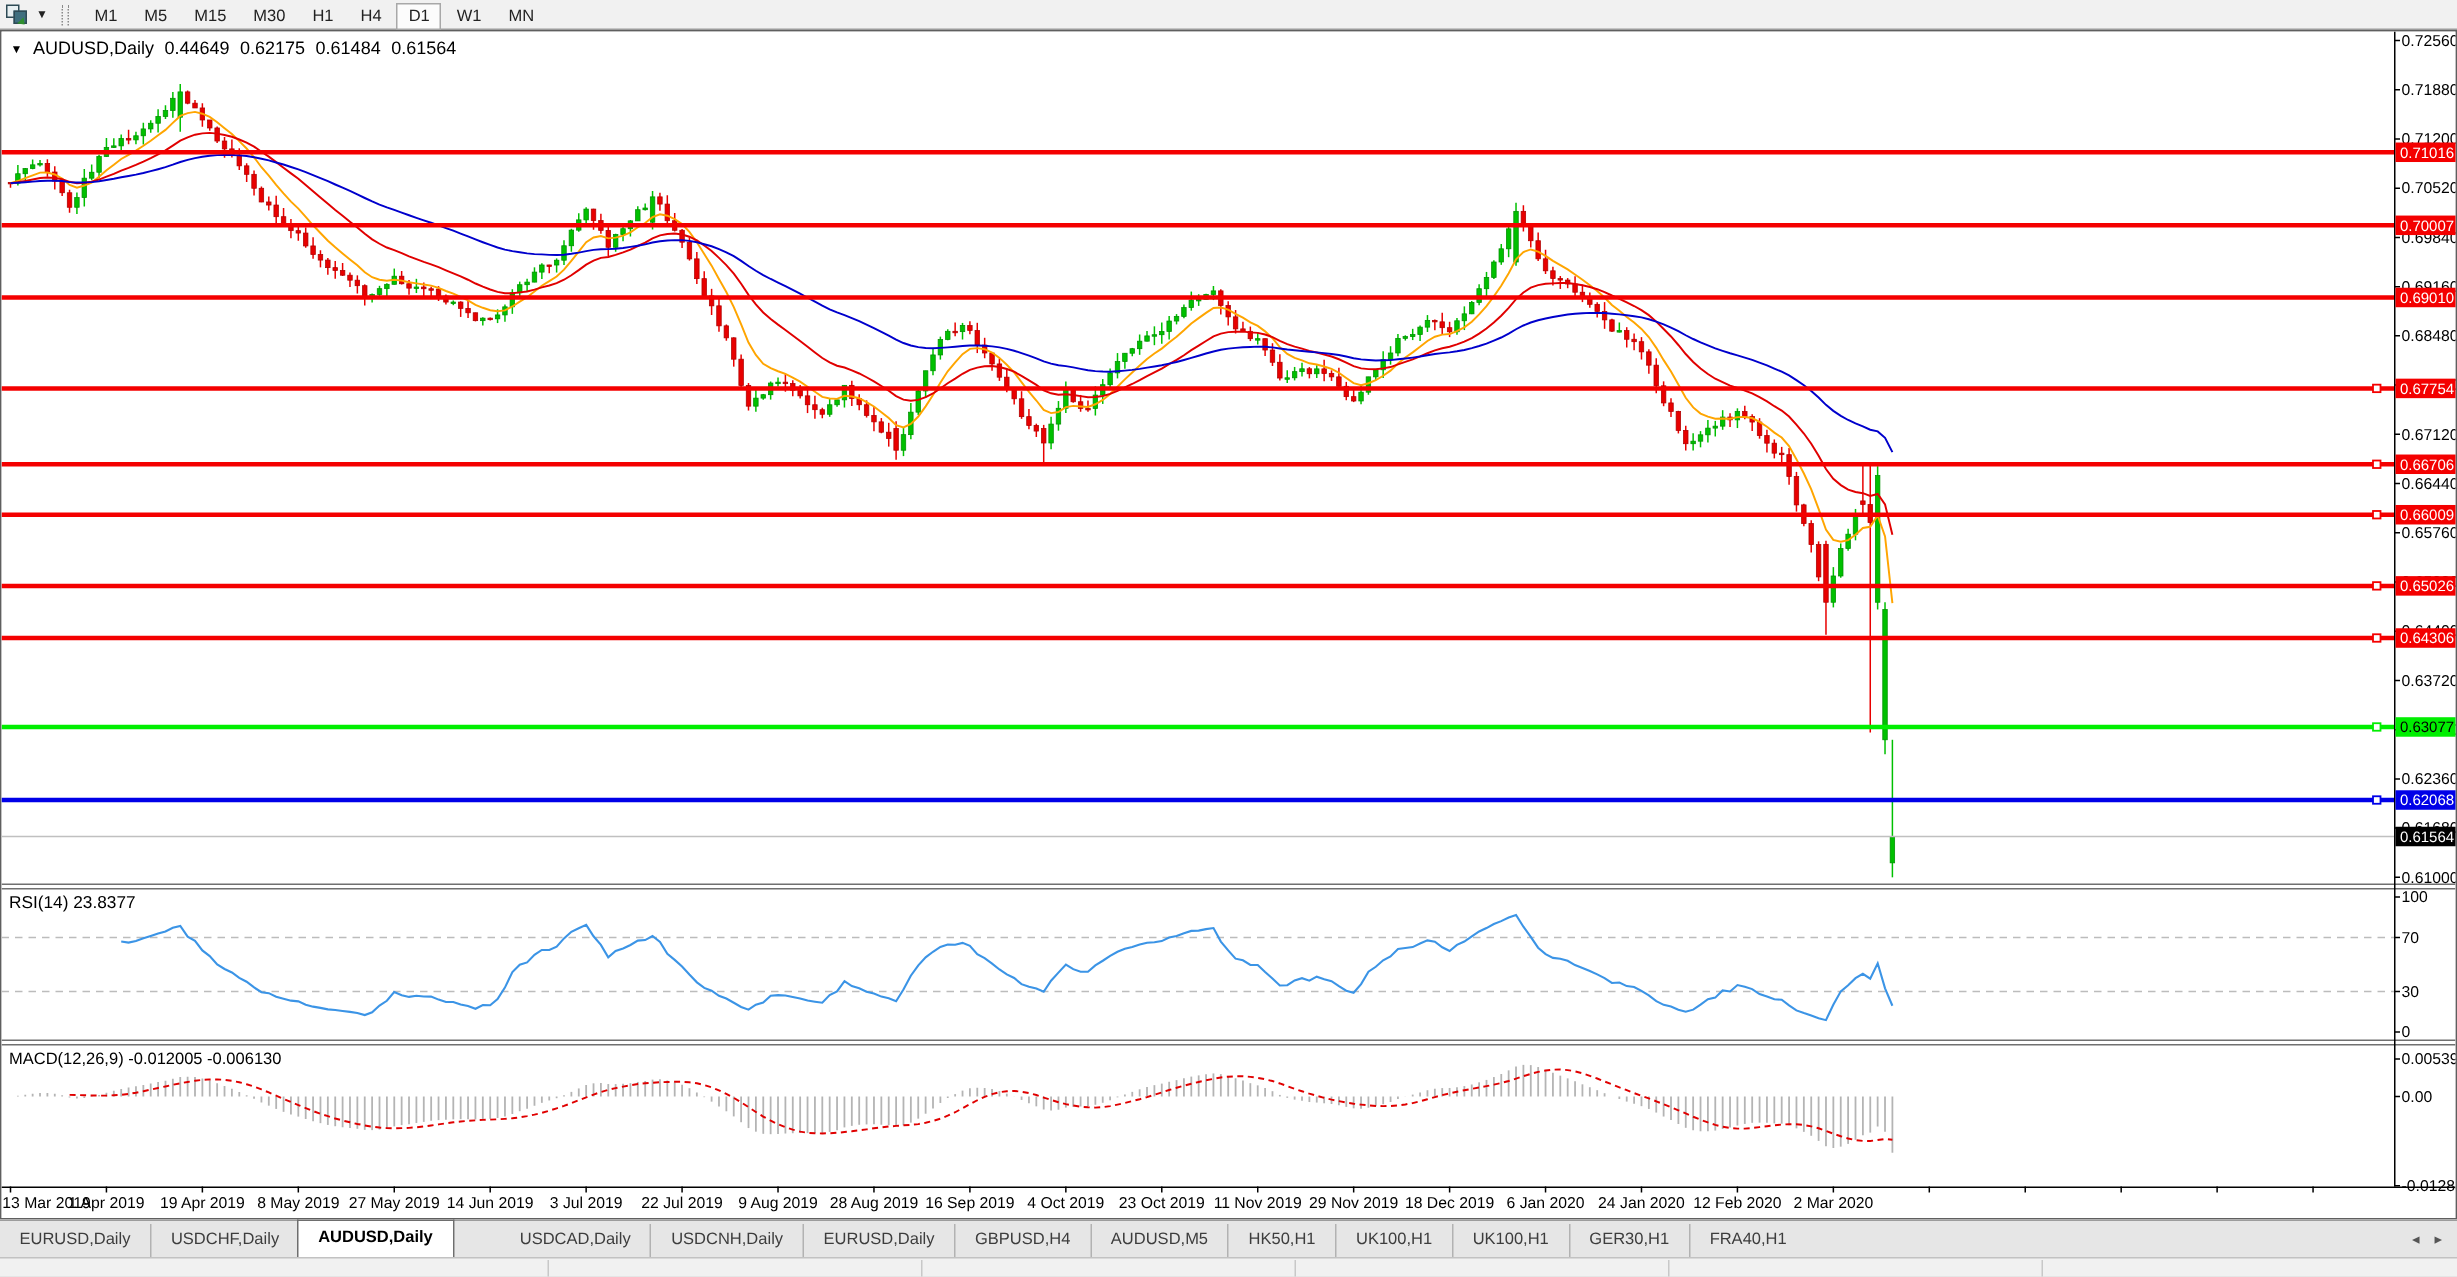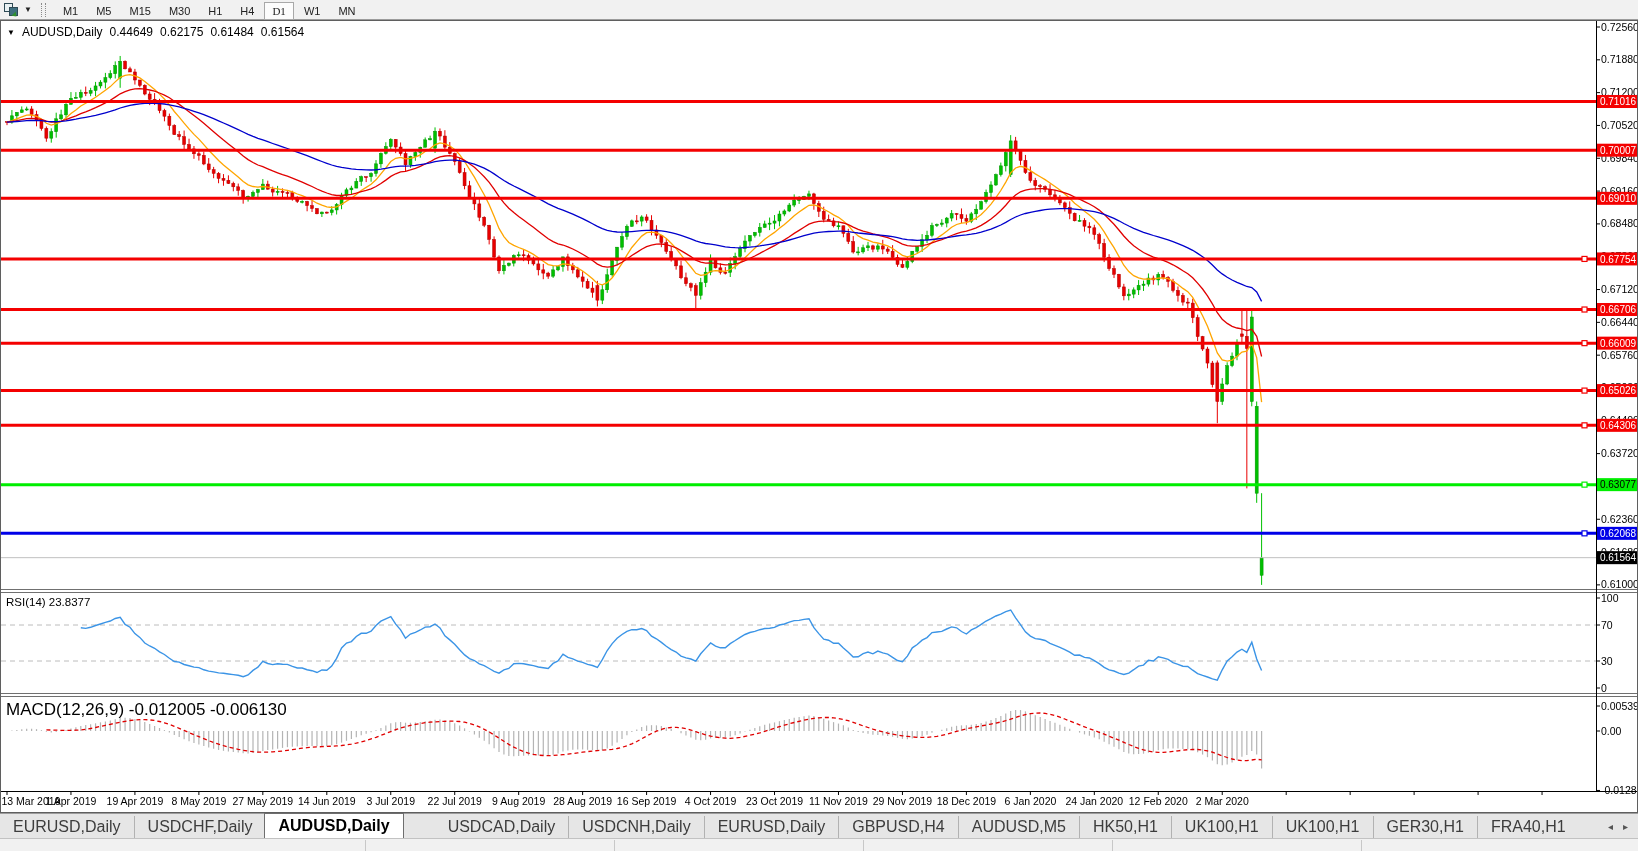--- a/index.html
+++ b/index.html
@@ -9,32 +9,32 @@
   #toolbar{position:absolute;left:0;top:0;width:1638px;height:20px;background:#f1f1f1;
            border-bottom:1px solid #9c9c9c;display:flex;align-items:center;box-sizing:border-box;}
   .tool-icon{width:16px;height:14px;margin-left:4px;position:relative;}
   .tool-icon .sq1,.tool-icon .sq2{position:absolute;width:7px;height:7px;border:1px solid #2e4a55;background:#e8f0f2;}
   .tool-icon .sq1{left:0;top:0;}
   .tool-icon .sq2{left:5px;top:4px;background:#3f6f7f;}
   .tool-icon .arr{position:absolute;left:9px;top:9px;width:0;height:0;border-left:4px solid #2f8f2f;border-top:3px solid transparent;border-bottom:3px solid transparent;transform:rotate(45deg);}
   .caret{font-size:8px;color:#222;margin:0 5px 0 4px;}
   .grip{height:14px;width:3px;border-left:1px dotted #8a8a8a;border-right:1px dotted #8a8a8a;margin:0 8px 0 4px;}
   .tf-btn{font-size:11px;color:#222;padding:2px 7px;margin:0 1px;border:1px solid transparent;line-height:12px;}
-  .tf-btn.active{background:#fcfcfc;border:1px solid #a8a8a8;font-family:Liberation Serif, serif;}
+  .tf-btn.active{background:#fcfcfc;border:1px solid #a8a8a8;}
   
   #chart-window{position:absolute;left:0;top:20px;width:1638px;height:793px;background:#fff;
                 border:1px solid #5f5f5f;box-sizing:border-box;}
   #chart-svg{position:absolute;left:0;top:0;}
   .overlay-label{position:absolute;font-size:12px;color:#000;white-space:nowrap;z-index:5;}
   #chart-title{left:6px;top:4px;display:flex;gap:7px;align-items:center;}
   #chart-title .tri{font-size:8px;position:relative;top:0px;}
   
   #tabbar{position:absolute;left:0;top:813px;width:1638px;height:25px;background:#e6e6e6;
           border-top:1px solid #9c9c9c;display:flex;align-items:flex-end;box-sizing:border-box;}
-  .tab{font-size:16px;color:#3d3d3d;padding:3px 13px 4px 13px;line-height:15px;white-space:nowrap;
+  .tab{font-size:11px;color:#3d3d3d;padding:3px 13px 4px 13px;line-height:15px;white-space:nowrap;
        border-left:1px solid #b2b2b2;margin-bottom:0;}
   .tab:first-child{border-left:none;}
   .tab.active{background:#fff;color:#000;font-weight:700;border:1px solid #6e6e6e;border-bottom:none;
               padding:4px 13px 5px 13px;margin-left:-1px;}
   .tab.active + .tab{border-left:none;padding-left:44px;}
   #tab-arrows{margin-left:auto;margin-bottom:6px;margin-right:10px;display:flex;gap:10px;color:#555;font-size:10px;}
   
   #statusbar{position:absolute;left:0;top:838px;width:1638px;height:13px;background:#f1f1f1;
              border-top:1px solid #c2c2c2;box-sizing:border-box;}
   .status-sep{position:absolute;top:1px;width:1px;height:12px;background:#c8c8c8;}
@@ -1009,21 +1009,21 @@
     </svg>
   <div class="overlay-label" id="chart-title">
     <span class="tri">▼</span>
     <span>AUDUSD,Daily</span>
     <span>0.44649</span>
     <span>0.62175</span>
     <span>0.61484</span>
     <span>0.61564</span>
   </div>
   <div class="overlay-label" style="left:5px;top:575px;font-size:11.5px;text-align:right;">RSI(14) 23.8377</div>
-  <div class="overlay-label" style="left:5px;top:679px;font-size:17px;">MACD(12,26,9) -0.012005 -0.006130</div>
+  <div class="overlay-label" style="left:5px;top:679px;font-size:11px;">MACD(12,26,9) -0.012005 -0.006130</div>
 </div>
 
 <div id="tabbar">
   <span id="tabs-holder" style="display:flex;align-items:flex-end;">
       <span class="tab">EURUSD,Daily</span>
       <span class="tab">USDCHF,Daily</span>
       <span class="tab active">AUDUSD,Daily</span>
       <span class="tab">USDCAD,Daily</span>
       <span class="tab">USDCNH,Daily</span>
       <span class="tab">EURUSD,Daily</span>

